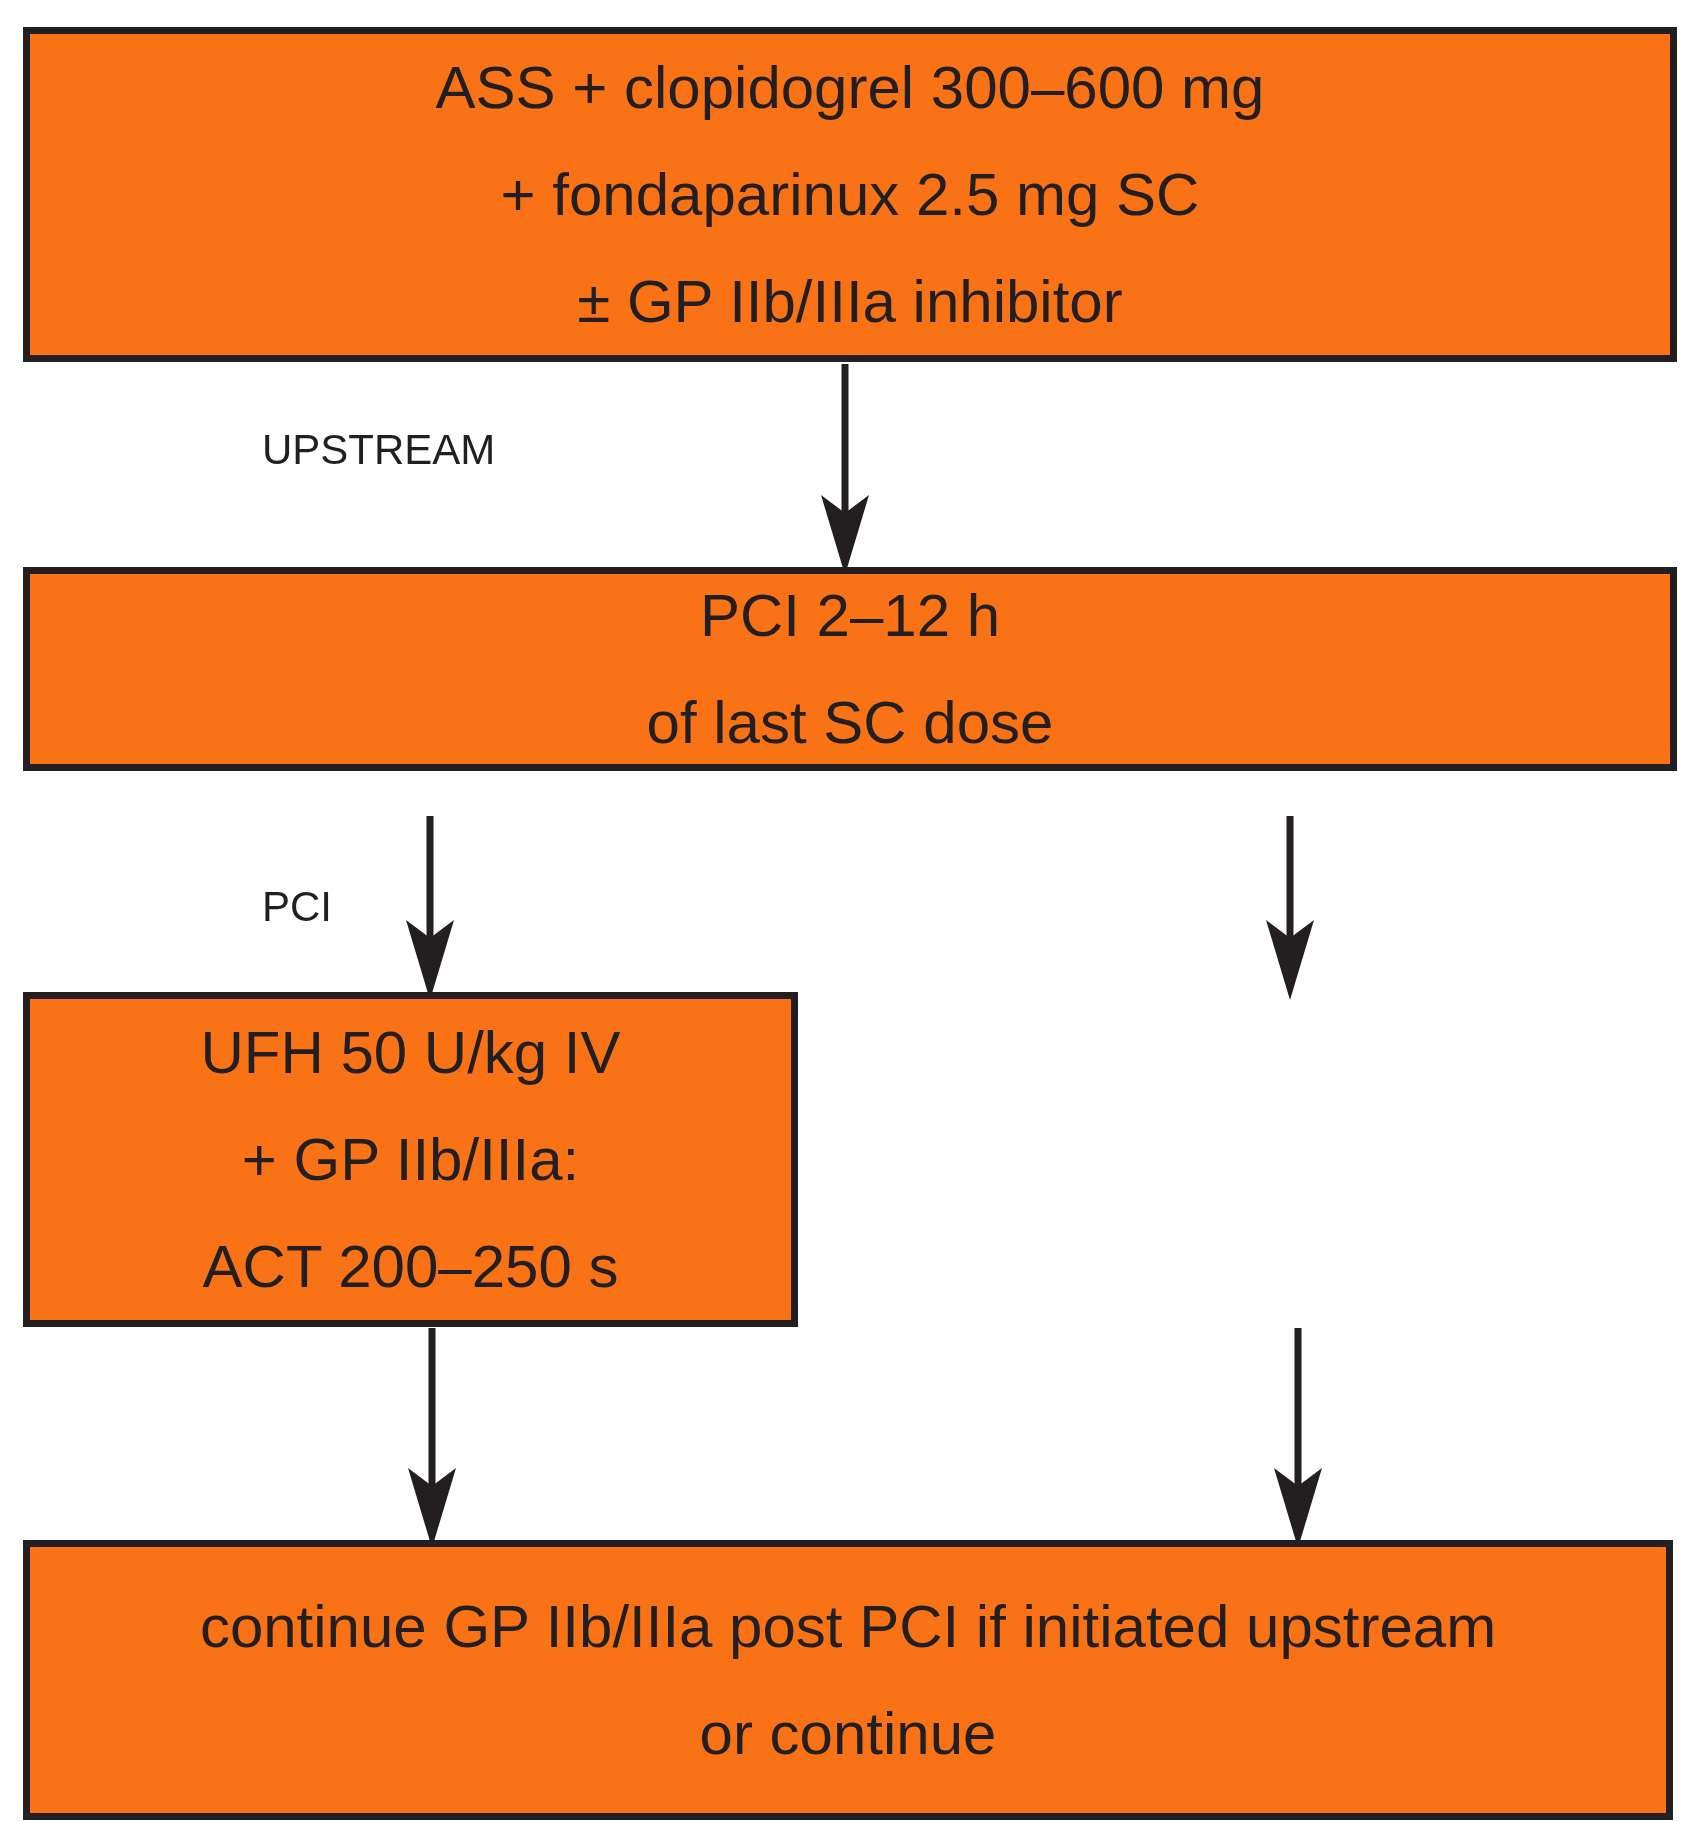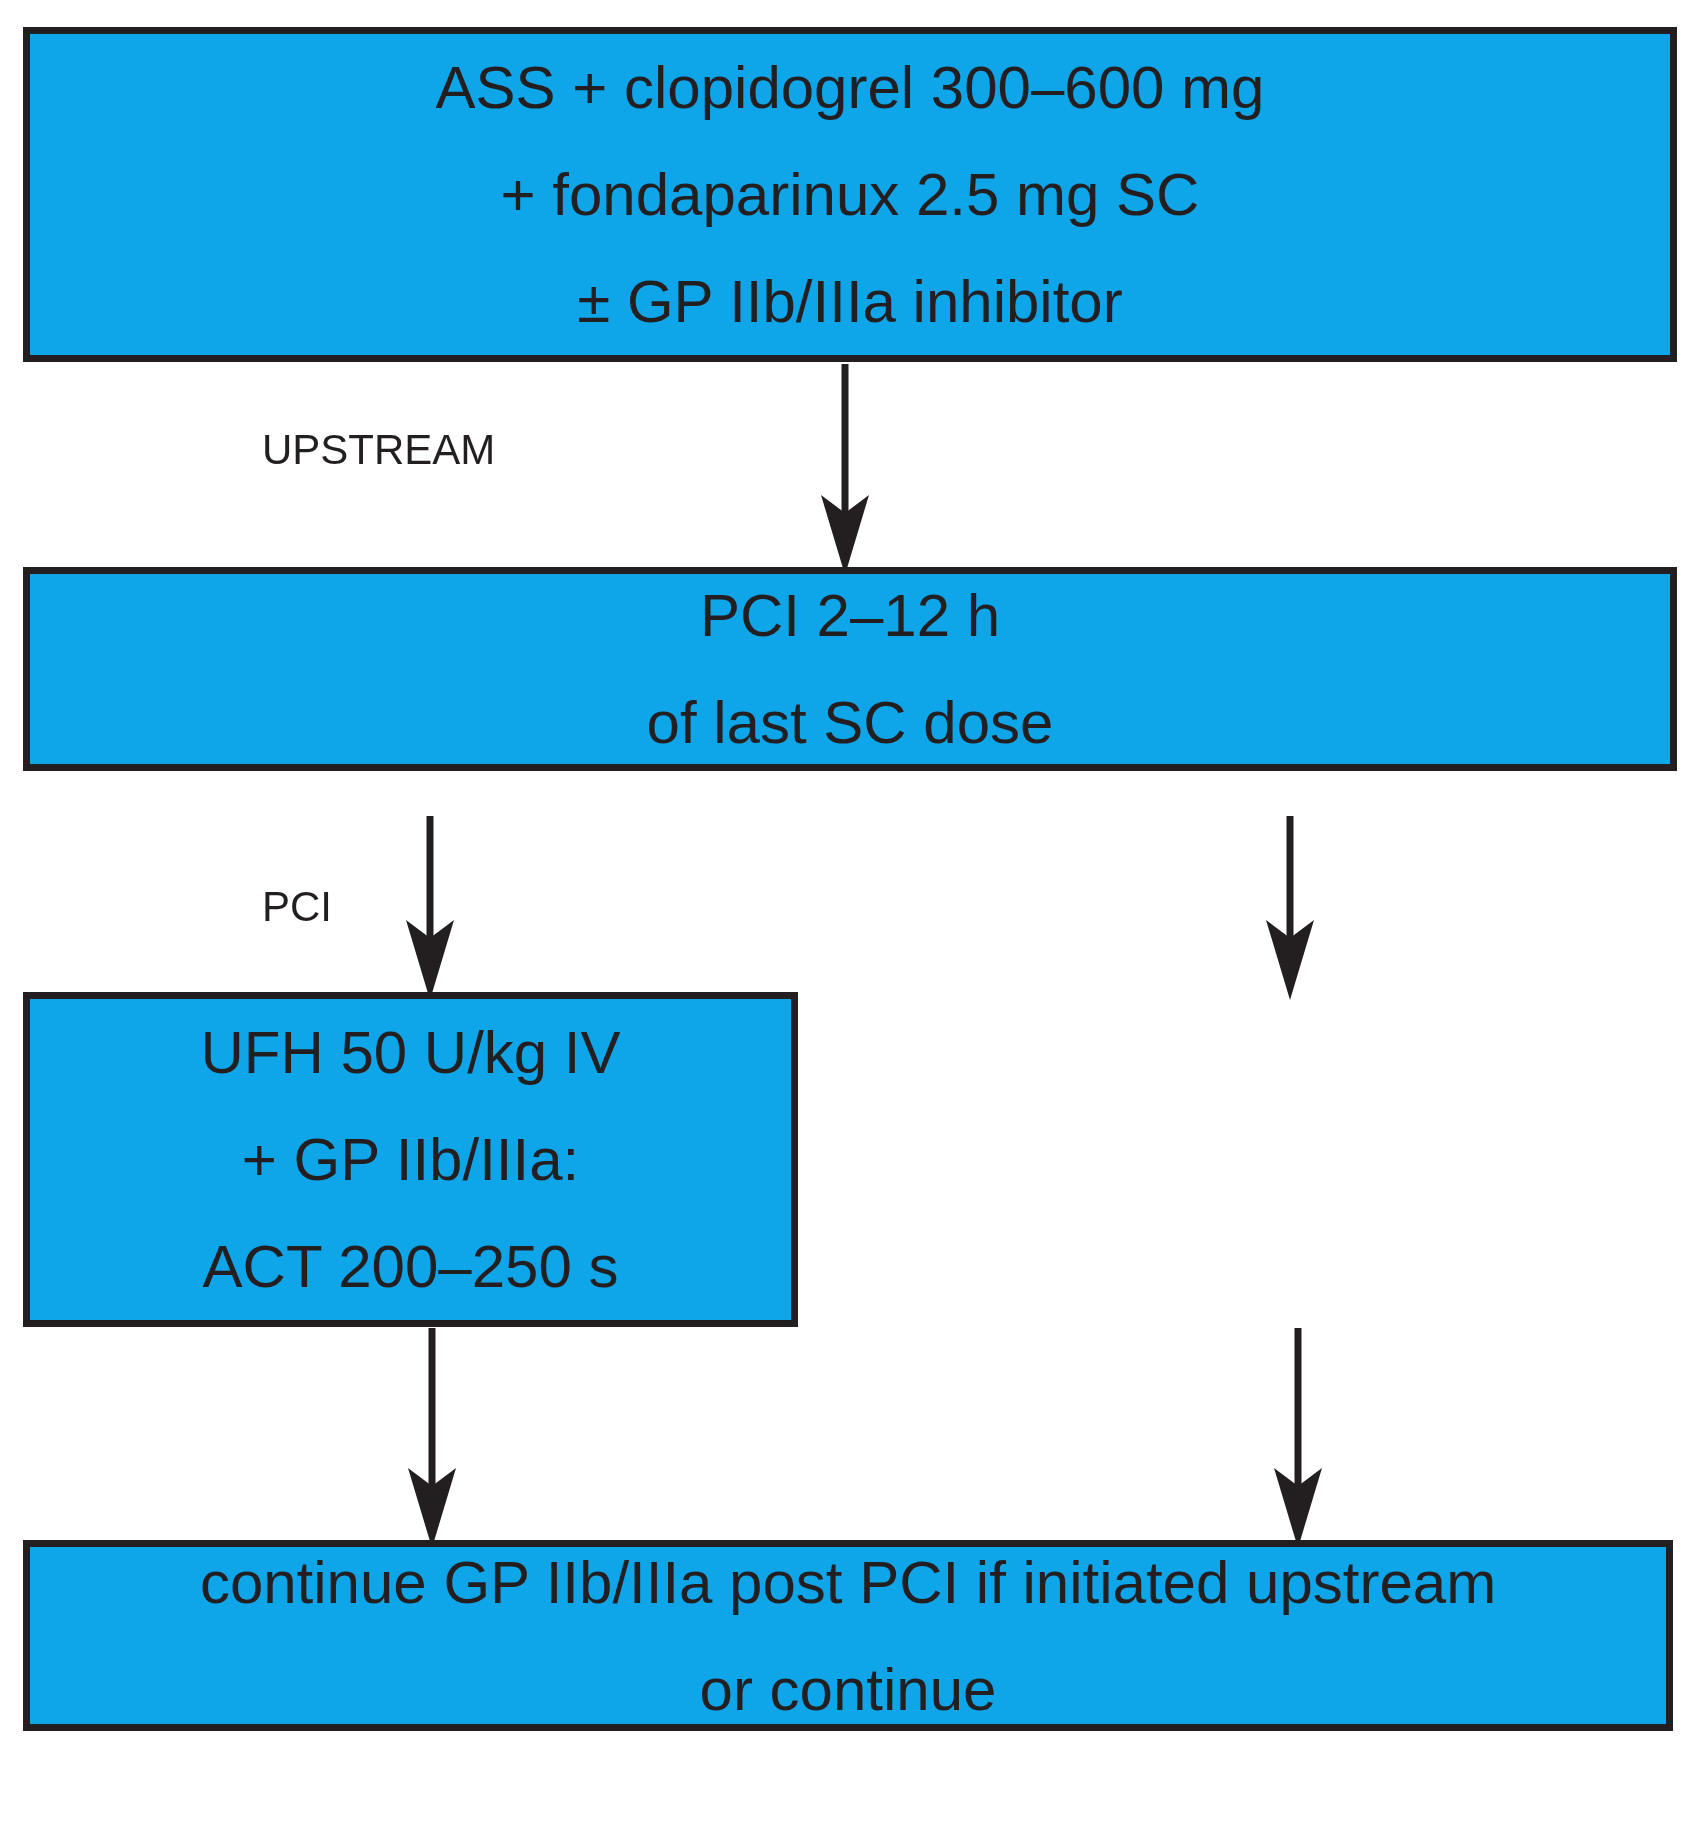--- a/index.html
+++ b/index.html
@@ -27,21 +27,21 @@
     stroke-width: 7;
   }
   .arrows path {
     fill: #231f20;
     stroke: none;
   }
   .box {
     position: absolute;
     box-sizing: border-box;
     border: 7px solid #231f20;
-    background: #0ea5e9;
+    background: #f97316;
     display: flex;
     flex-direction: column;
     justify-content: center;
     align-items: center;
     text-align: center;
   }
   .line {
     font-size: 60px;
     line-height: 107px;
     white-space: nowrap;
@@ -53,21 +53,21 @@
     position: absolute;
     font-size: 42px;
     line-height: 70px;
     white-space: nowrap;
   }
   
   .box-top    { left: 23px;  top: 27px;   width: 1654px; height: 335px; }
   .box-mid    { left: 23px;  top: 567px;  width: 1654px; height: 204px; }
   .box-left   { left: 23px;  top: 992px;  width: 775px;  height: 335px; }
   .box-right  { left: 898px; top: 992px;  width: 775px;  height: 335px; }
-  .box-bottom { left: 23px;  top: 1540px; width: 1650px; height: 191px; }
+  .box-bottom { left: 23px;  top: 1540px; width: 1650px; height: 280px; }
   .label-upstream { left: 262px; top: 415px; }
   .label-pci      { left: 262px; top: 872px; }
 </style>
 </head>
 <body>
 
 <div class="canvas">
 
   <svg class="arrows" width="1704" height="1821" viewBox="0 0 1704 1821" aria-hidden="true">
     <g>

